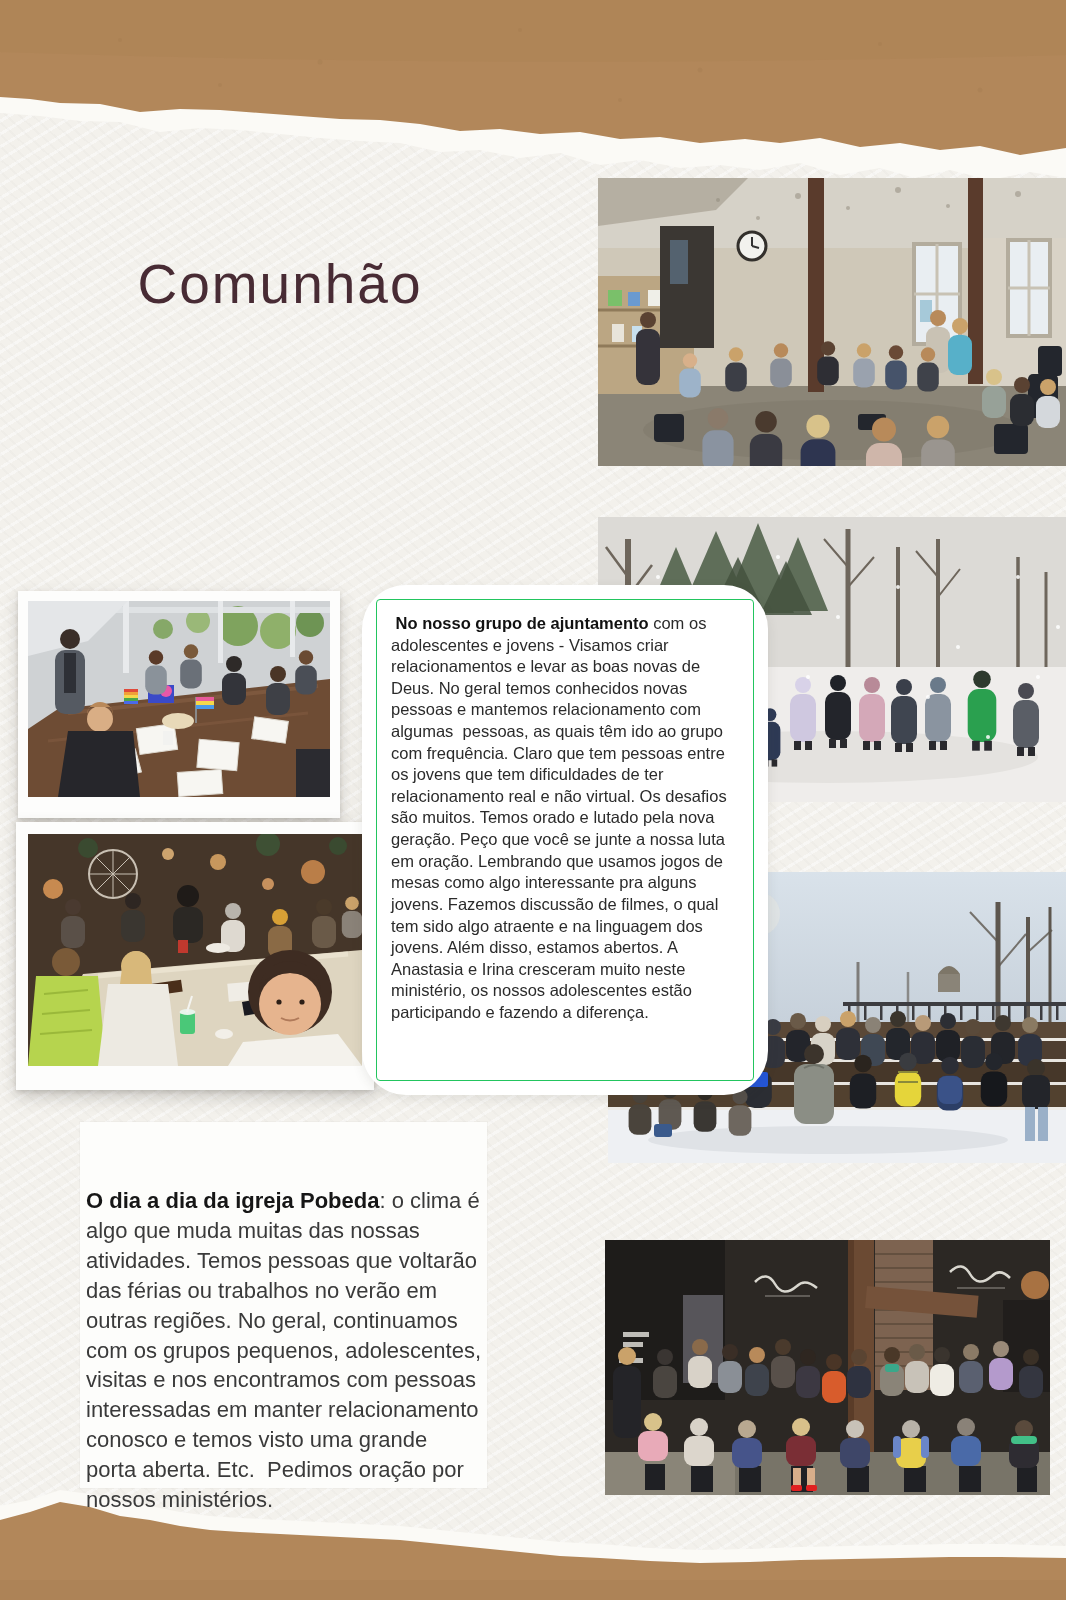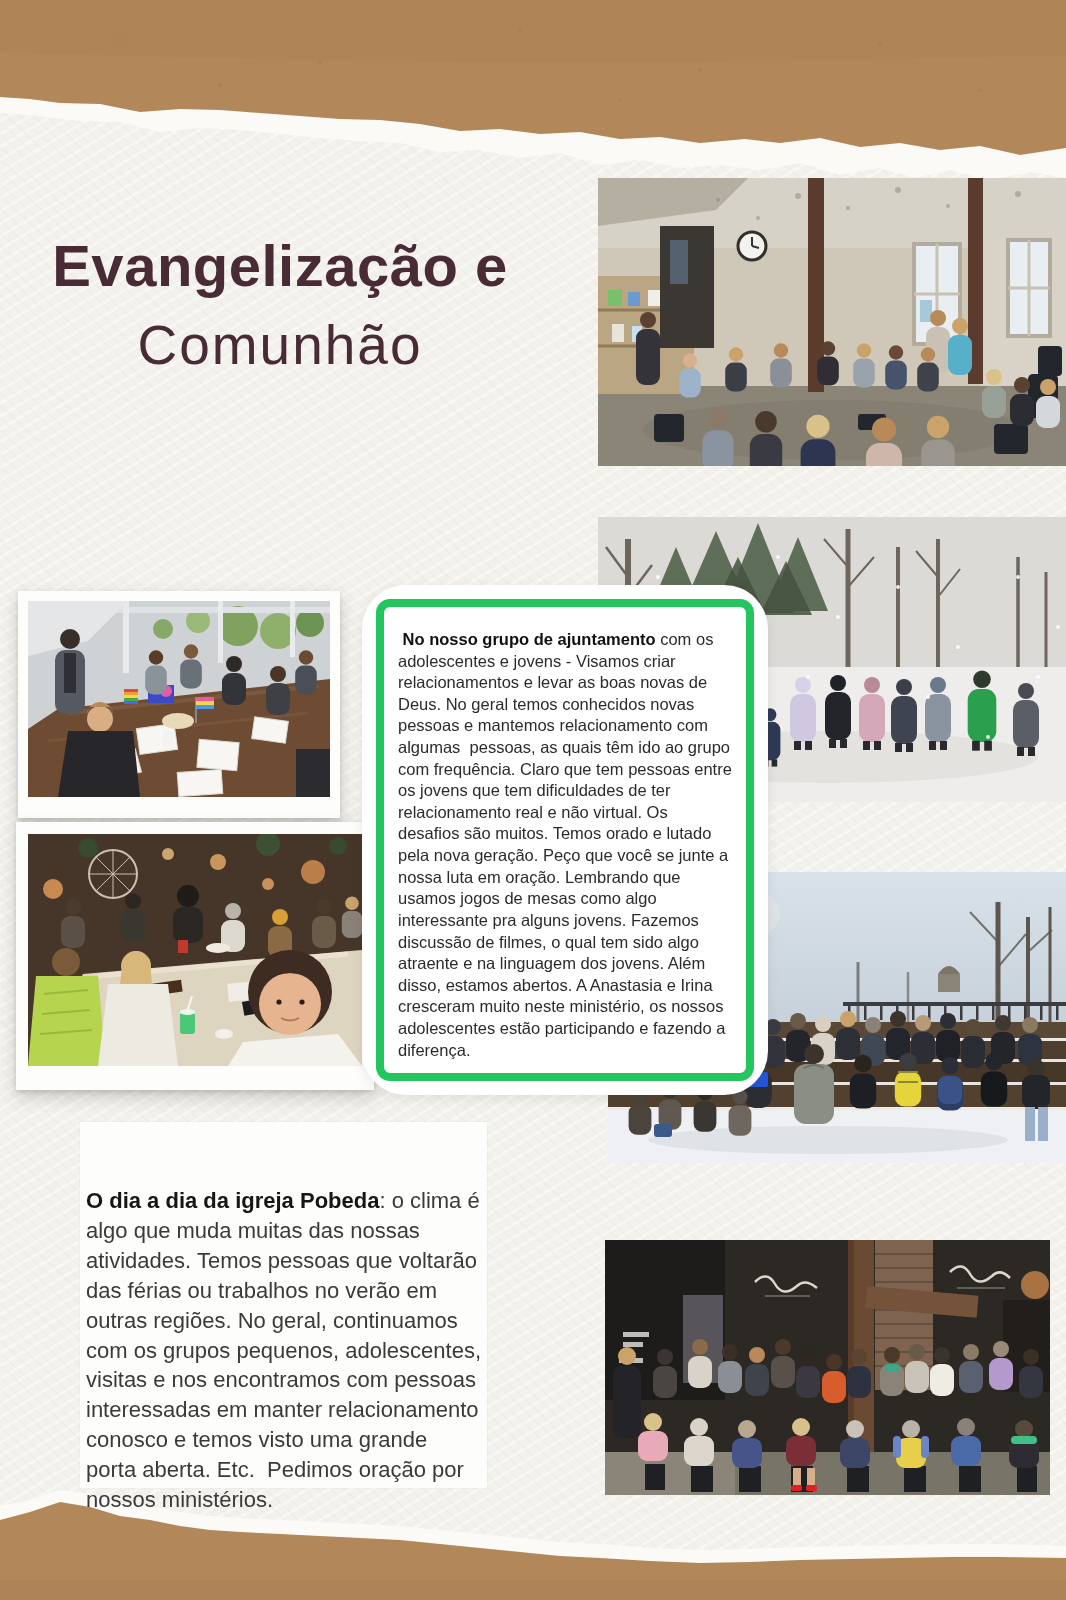--- a/index.html
+++ b/index.html
@@ -29,22 +29,22 @@
   .pol2{left:16px;top:822px;width:358px;height:268px;}
   .pol2 .inner{position:absolute;left:12px;top:12px;width:334px;height:232px;}
   .inner svg{display:block;width:100%;height:100%;}
   .sticker{
     position:absolute;left:362px;top:585px;width:406px;height:510px;
     background:#ffffff;border-radius:44px;z-index:5;
     box-shadow:0 4px 12px rgba(60,55,45,.10);
   }
   .sticker .frame{
     position:absolute;left:14px;top:14px;right:14px;bottom:14px;
-    border:8px solid #22c55e;border-radius:14px;
-    padding:22px 13px 10px 14px;box-sizing:border-box;
+    border:1px solid #22c55e;border-radius:4px;
+    padding:13px 13px 10px 14px;box-sizing:border-box;
   }
   .callout-text{
     font-size:16.5px;line-height:1.31;color:#2b2b2b;white-space:pre-wrap;
   }
   .callout-text b{color:#111;}
   .bottom-panel{
     position:absolute;left:80px;top:1122px;width:407px;height:366px;
     background:#fdfdfb;box-shadow:0 0 0 1px rgba(0,0,0,.02);
   }
   .pobeda-text{
@@ -93,21 +93,20 @@
     </g>
   </svg>
 
   <svg class="torn torn-bottom" viewBox="0 0 1066 140">
     <path fill="#fbfaf6" d="M0,140 V46 L30,40 60,30 90,34 120,42 150,46 180,52 210,56 240,58 280,60 320,62 360,64 400,66 440,70 480,74 520,78 560,82 600,84 650,88 700,90 750,89 800,87 850,86 900,85 950,84 1000,84 1030,85 1066,86 V140 Z"></path>
     <path fill="#b2875a" d="M0,140 V60 L30,52 60,42 90,47 120,56 150,60 180,66 210,70 240,72 280,74 320,76 360,78 400,80 440,84 480,88 520,92 560,96 600,98 650,101 700,103 750,102 800,100 850,99 900,98 950,97 1000,97 1066,98 V140 Z"></path>
     <path fill="#9c754a" opacity=".2" d="M0,140 V120 H1066 V140 Z"></path>
   </svg>
 
   <div class="title-block">
-    <div class="title-line1">Evangelização e</div>
     <div class="title-line2">Comunhão</div>
   </div>
 
   <div class="photo ph1">
     <svg viewBox="0 0 468 288" preserveAspectRatio="none">
       <rect width="468" height="288" fill="#c9c2b2"></rect>
       <rect width="468" height="72" fill="#d6d2c8"></rect>
       <path d="M0,0 H150 L118,32 0,48 Z" fill="#9a9183" opacity=".55"></path>
       <g fill="#8f887a" opacity=".5">
           <circle cx="200" cy="18" r="3"></circle>

